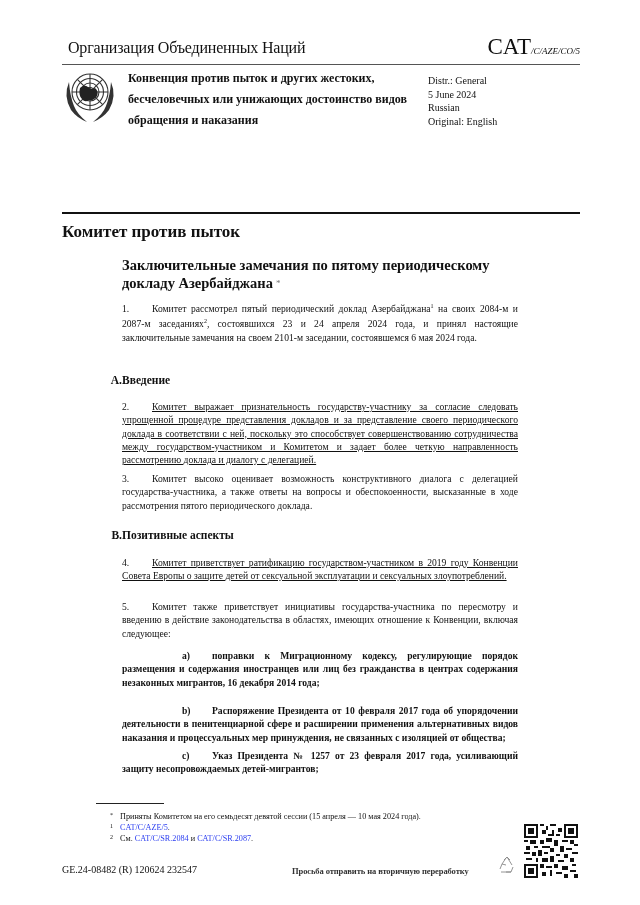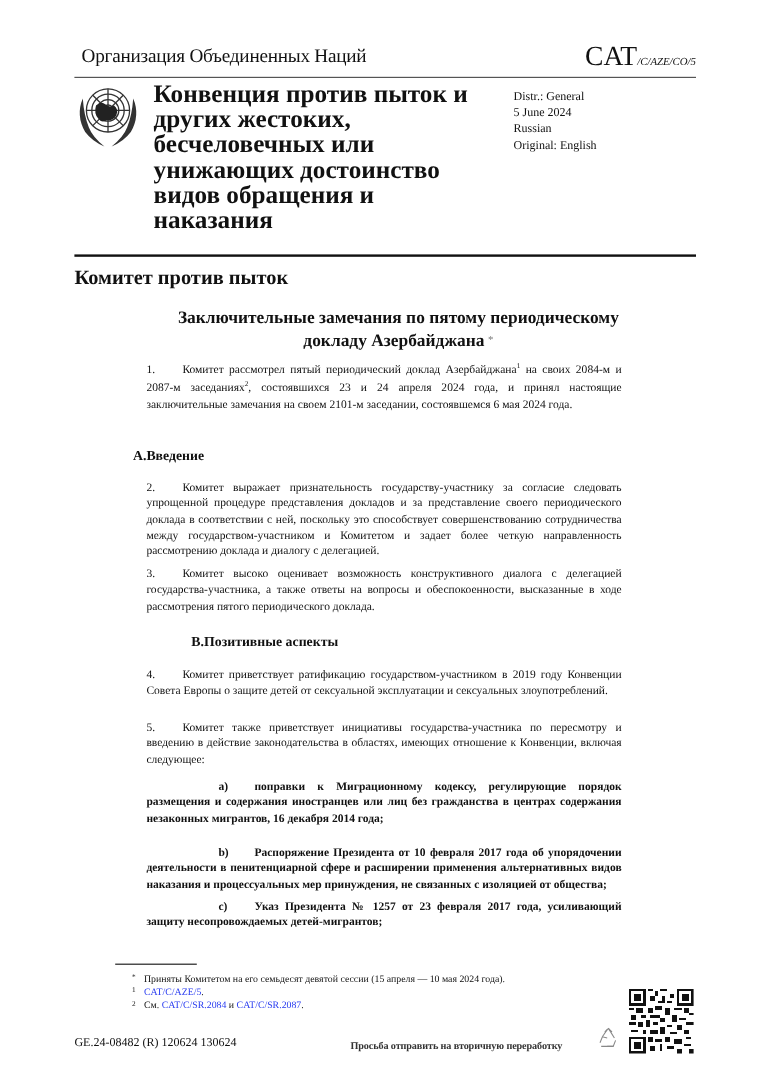--- a/index.html
+++ b/index.html
@@ -5,25 +5,25 @@
   html, body { margin: 0; padding: 0; background: #ffffff; }
   body { width: 640px; height: 905px; position: relative; overflow: hidden;
          font-family: "Liberation Serif", "DejaVu Serif", serif; color: #111; }
   .abs { position: absolute; }
   .org { left: 68px; top: 39px; font-size: 16px; letter-spacing: -0.2px; }
   .symbol { right: 60px; top: 34px; white-space: nowrap; }
   .symbol .big { font-size: 23px; }
   .symbol .small { font-size: 9px; font-style: italic; }
   .hr-top { left: 62px; top: 64px; width: 518px; height: 1px; background: #555; }
   .logo { left: 62px; top: 66px; width: 56px; height: 60px; }
-  .conv-title { left: 128px; top: 68px; font-size: 21px; font-weight: bold; line-height: 21px; width: 280px; }
+  .conv-title { left: 128px; top: 68px; font-size: 12px; font-weight: bold; line-height: 21px; width: 280px; }
   .meta { left: 428px; top: 74px; font-size: 10px; line-height: 13.5px; }
   .hr-thick { left: 62px; top: 212px; width: 518px; height: 2px; background: #111; }
   .committee { left: 62px; top: 222px; font-size: 17px; font-weight: bold; }
-  .doc-title { left: 122px; top: 256px; font-size: 14.5px; font-weight: bold; line-height: 18px; width: 420px; text-align: center; }
+  .doc-title { left: 122px; top: 256px; font-size: 14.5px; font-weight: bold; line-height: 18px; width: 420px; }
   .doc-title .star { font-weight: normal; font-size: 9px; color: #777; vertical-align: 2px; margin-left: 3px; }
   .para { left: 122px; width: 396px; font-size: 9.6px; line-height: 13.3px; text-align: justify; }
   .para .num { display: inline-block; width: 30px; text-indent: 0; }
   .sub { left: 122px; width: 396px; font-size: 9.6px; line-height: 13.3px; text-align: justify; text-indent: 60px; font-weight: bold; }
   .sub .letter { display: inline-block; width: 30px; text-indent: 0; }
   .h1 { left: 95px; font-size: 11.5px; font-weight: bold; text-align: right; }
   .h1 .letter { display: inline-block; width: 27px; }
   .sup { font-size: 6px; vertical-align: 4px; }
   .fn-rule { left: 96px; top: 803px; width: 68px; height: 1px; background: #222; }
   .fn { left: 110px; font-size: 8.2px; line-height: 11px; }
@@ -80,33 +80,33 @@
 </div>
 
 <div class="abs para" style="top:300px;">
   <span class="num">1.</span><span>Комитет рассмотрел пятый периодический доклад Азербайджана</span><span class="sup">1</span><span> на своих 2084-м и 2087-м заседаниях</span><span class="sup">2</span><span>, состоявшихся 23 и 24 апреля 2024 года, и принял настоящие заключительные замечания на своем 2101-м заседании, состоявшемся 6 мая 2024 года.</span>
 </div>
 
 <div class="abs h1" style="top:374px;">
   <span class="letter">A.</span><span>Введение</span>
 </div>
 
-<div class="abs para" style="top:400px;">
+<div class="abs para" style="top:400px;text-decoration:underline;">
   <span class="num">2.</span><span>Комитет выражает признательность государству-участнику за согласие следовать упрощенной процедуре представления докладов и за представление своего периодического доклада в соответствии с ней, поскольку это способствует совершенствованию сотрудничества между государством-участником и Комитетом и задает более четкую направленность рассмотрению доклада и диалогу с делегацией.</span>
 </div>
 
 <div class="abs para" style="top:472px;">
   <span class="num">3.</span><span>Комитет высоко оценивает возможность конструктивного диалога с делегацией государства-участника, а также ответы на вопросы и обеспокоенности, высказанные в ходе рассмотрения пятого периодического доклада.</span>
 </div>
 
-<div class="abs h1" style="top:529px;margin-left:48px;">
+<div class="abs h1" style="top:529px;">
   <span class="letter">B.</span><span>Позитивные аспекты</span>
 </div>
 
-<div class="abs para" style="top:556px;">
+<div class="abs para" style="top:556px;text-decoration:underline;">
   <span class="num">4.</span><span>Комитет приветствует ратификацию государством-участником в 2019 году Конвенции Совета Европы о защите детей от сексуальной эксплуатации и сексуальных злоупотреблений.</span>
 </div>
 
 <div class="abs para" style="top:600px;">
   <span class="num">5.</span><span>Комитет также приветствует инициативы государства-участника по пересмотру и введению в действие законодательства в областях, имеющих отношение к Конвенции, включая следующее:</span>
 </div>
 
 <div class="abs sub" style="top:649px;">
   <span class="letter">a)</span><span>поправки к Миграционному кодексу, регулирующие порядок размещения и содержания иностранцев или лиц без гражданства в центрах содержания незаконных мигрантов, 16 декабря 2014 года;</span>
 </div>
@@ -123,21 +123,21 @@
 <div class="abs fn" style="top:810px;">
   <span class="mark">*</span><span>Приняты Комитетом на его семьдесят девятой сессии (15 апреля — 10 мая 2024 года).</span>
 </div>
 <div class="abs fn" style="top:821px;">
   <span class="mark">1</span><span class="link">CAT/C/AZE/5</span><span>.</span>
 </div>
 <div class="abs fn" style="top:832px;">
   <span class="mark">2</span><span>См. </span><span class="link">CAT/C/SR.2084</span><span> и </span><span class="link">CAT/C/SR.2087</span><span>.</span>
 </div>
 
-<div class="abs job">GE.24-08482  (R)  120624  130624</div>
+<div class="abs job">GE.24-08482  (R)  120624  232547</div>
 <div class="abs recycle-text">Просьба отправить на вторичную переработку</div>
 <div class="abs recycle-icon">
   <svg width="18" height="20" viewBox="0 0 18 20">
     <g fill="none" stroke="#888" stroke-width="0.9">
       <path d="M6 4 L9 1 L12 4"></path>
       <path d="M9 1 L14 9"></path>
       <path d="M15 11 L13 16 L8 16"></path>
       <path d="M13 16 L3 16"></path>
       <path d="M2 13 L4 8 L8 9"></path>
       <path d="M4 8 L8 2"></path>

